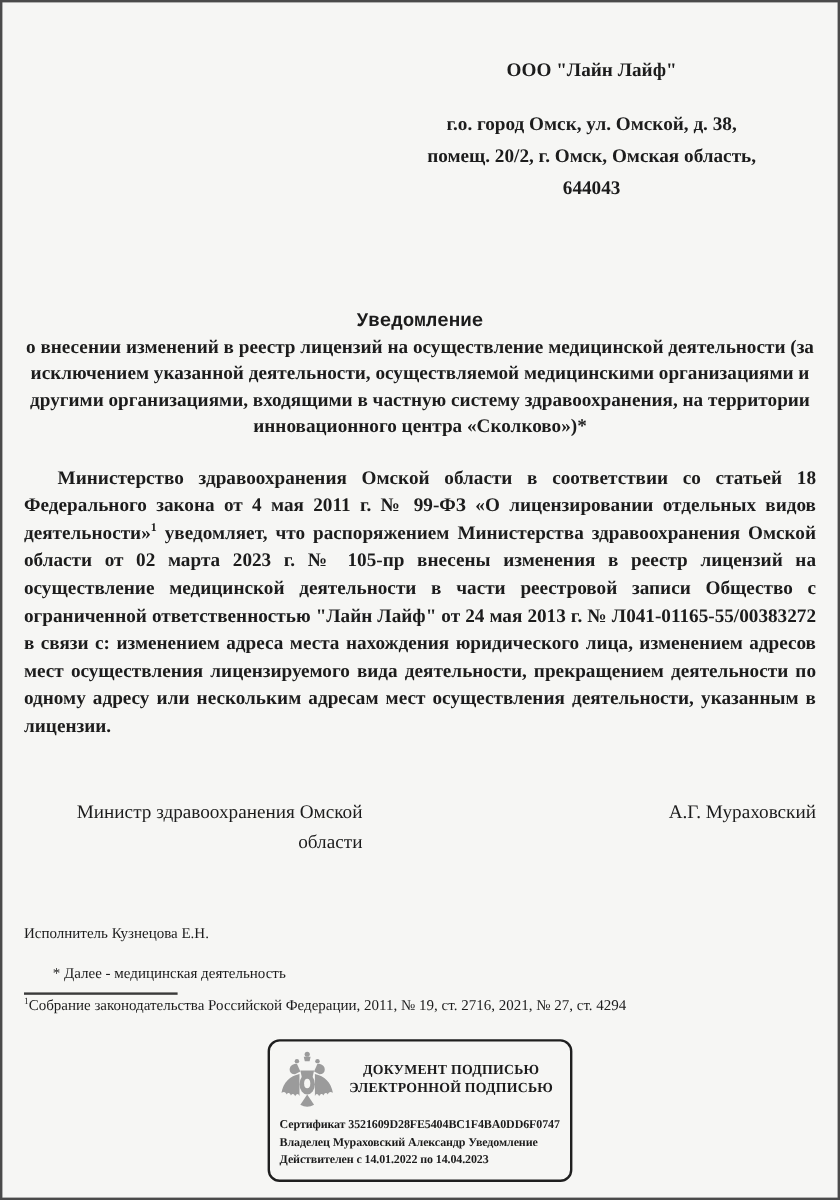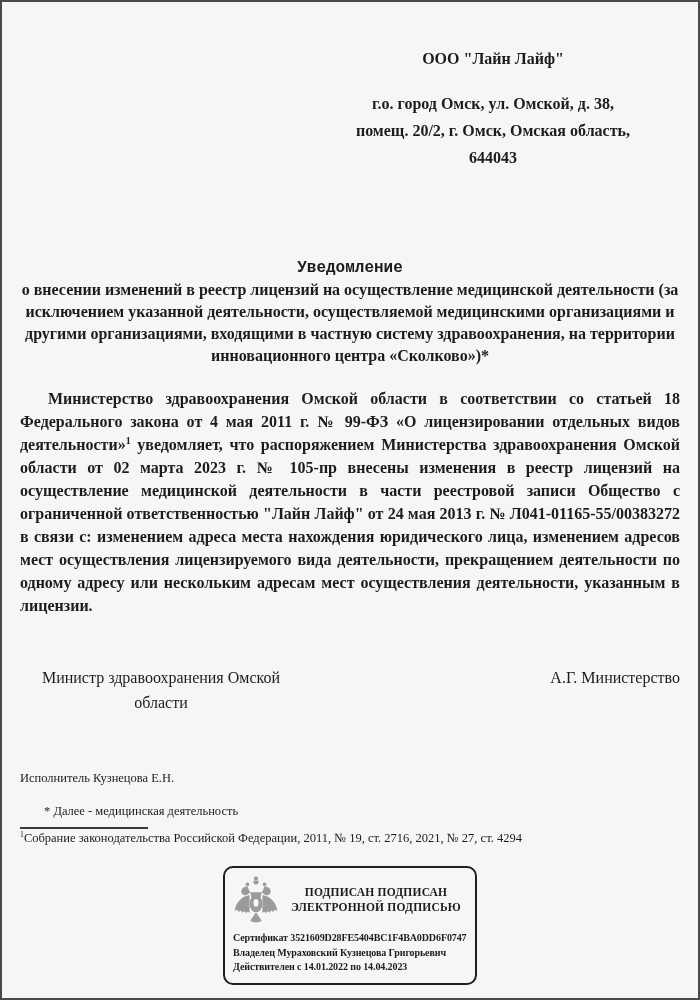--- a/index.html
+++ b/index.html
@@ -25,21 +25,21 @@
   .addressee{width:322px;margin:6px 26px 0 auto;text-align:center;font-weight:700;font-size:16px;}
   .addr-name{line-height:22px;margin-bottom:20px;}
   .addr-line{line-height:27px;}
 
   .title{margin-top:86px;text-align:center;font-weight:700;font-size:16px;line-height:22px;}
   .title-heading{margin-bottom:0;font-family:Liberation Mono, monospace;}
 
   .body-par{margin:20px 0 0 0;font-size:16px;font-weight:700;line-height:23px;text-align:justify;text-indent:28px;}
 
   .sig-row{display:flex;justify-content:space-between;align-items:flex-start;margin-top:48px;font-size:16px;line-height:25px;}
-  .sig-pos{width:282px;text-align:center;}
+  .sig-pos{width:282px;text-align:right;}
   .sig-name{text-align:right;padding-top:0;}
 
   .executor{margin-top:56px;font-size:12.5px;line-height:15px;}
   .note{margin-top:18px;font-size:12.5px;line-height:15px;margin-left:24px;}
   .fn-rule{width:128px;border:0;border-top:2px solid #3a3a3a;margin:8px 0 0 0;}
   .footnote{margin-top:2px;font-size:12.5px;line-height:15px;}
 
   .stamp{
     width:254px;box-sizing:border-box;margin:20px auto 0 auto;
     border:2px solid var(--stamp_border);border-radius:10px;
@@ -66,21 +66,21 @@
 
   <div class="title">
     <div class="title-heading">Уведомление</div>
     <div class="title-subject">о внесении изменений в реестр лицензий на осуществление медицинской деятельности (за исключением указанной деятельности, осуществляемой медицинскими организациями и другими организациями, входящими в частную систему здравоохранения, на территории инновационного центра «Сколково»)*</div>
   </div>
 
   <p class="body-par"><span>Министерство здравоохранения Омской области в соответствии со статьей 18 Федерального закона от 4 мая 2011 г. № 99-ФЗ «О лицензировании отдельных видов деятельности»</span><sup>1</sup><span> уведомляет, что распоряжением Министерства здравоохранения Омской области от 02 марта 2023 г. № 105-пр внесены изменения в реестр лицензий на осуществление медицинской деятельности в части реестровой записи Общество с ограниченной ответственностью "Лайн Лайф" от 24 мая 2013 г. № Л041-01165-55/00383272 в связи с: изменением адреса места нахождения юридического лица, изменением адресов мест осуществления лицензируемого вида деятельности, прекращением деятельности по одному адресу или нескольким адресам мест осуществления деятельности, указанным в лицензии.</span></p>
 
   <div class="sig-row">
     <div class="sig-pos">Министр здравоохранения Омской области</div>
-    <div class="sig-name">А.Г. Министерство</div>
+    <div class="sig-name">А.Г. Мураховский</div>
   </div>
 
   <div class="executor">Исполнитель Кузнецова Е.Н.</div>
 
   <div class="note">* Далее - медицинская деятельность</div>
 
   <hr class="fn-rule">
 
   <div class="footnote"><sup>1</sup><span>Собрание законодательства Российской Федерации, 2011, № 19, ст. 2716, 2021, № 27, ст. 4294</span></div>
 
@@ -98,22 +98,22 @@
             <path d="M24 24 h16 l-2 9 h-12 z"></path>
             <ellipse cx="32" cy="40" rx="9" ry="12"></ellipse>
             <path d="M23 28 C12 30 4 38 2 50 c3 -2 5 -1 6 2 c2 -3 4 -2 5 1 c2 -3 4 -2 5 1 c2 -4 4 -3 5 0 z"></path>
             <path d="M41 28 C52 30 60 38 62 50 c-3 -2 -5 -1 -6 2 c-2 -3 -4 -2 -5 1 c-2 -3 -4 -2 -5 1 c-2 -4 -4 -3 -5 0 z"></path>
             <path d="M32 52 l-8 12 c5 3 11 3 16 0 z"></path>
           </g>
           <ellipse cx="32" cy="39" rx="3.6" ry="5.5" fill="var(--page_bg)"></ellipse>
         </svg>
       </span>
       <div class="stamp-title">
-        <div>ПОДПИСАН ПОДПИСАН</div>
+        <div>ДОКУМЕНТ ПОДПИСЬЮ</div>
         <div>ЭЛЕКТРОННОЙ ПОДПИСЬЮ</div>
       </div>
     </div>
     <div class="stamp-line"><span>Сертификат</span> <span>3521609D28FE5404BC1F4BA0DD6F0747</span></div>
-    <div class="stamp-line"><span>Владелец</span> <span>Мураховский Кузнецова Григорьевич</span></div>
+    <div class="stamp-line"><span>Владелец</span> <span>Мураховский Александр Уведомление</span></div>
     <div class="stamp-line">Действителен с 14.01.2022 по 14.04.2023</div>
   </div>
 
 </div>
 
 </body></html>

